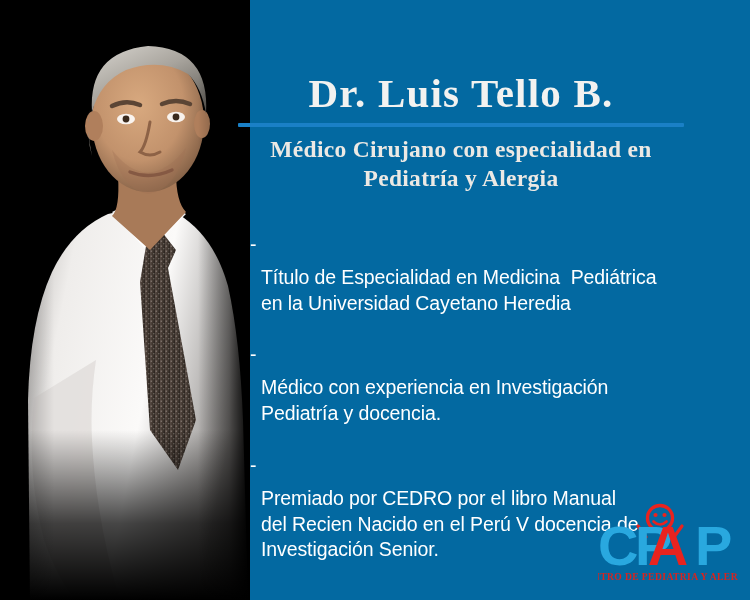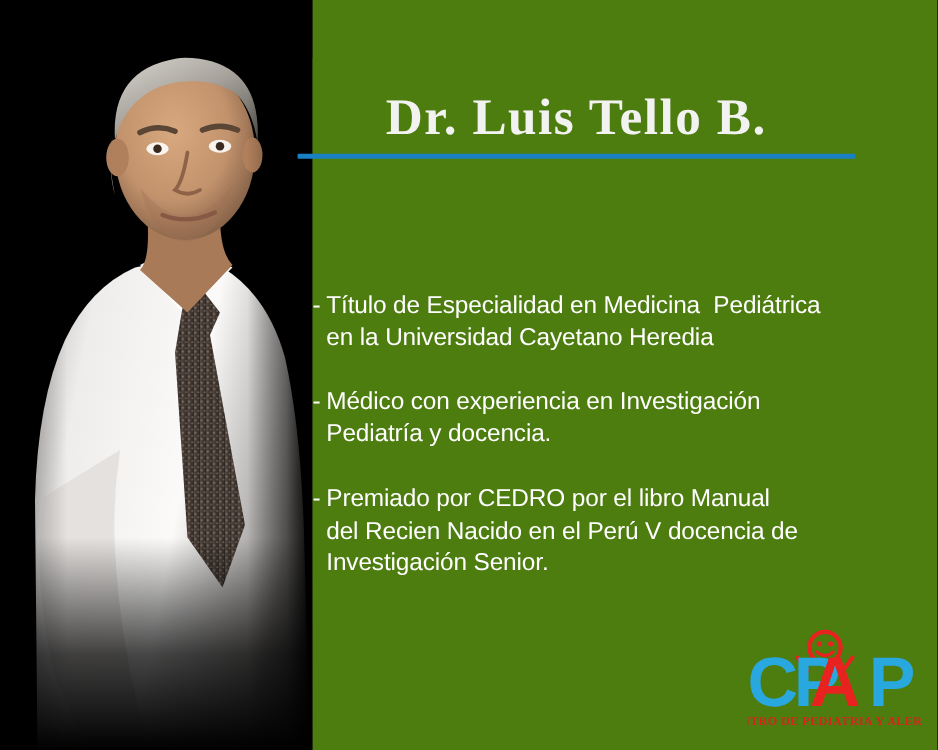--- a/index.html
+++ b/index.html
@@ -6,21 +6,21 @@
   * { margin:0; padding:0; box-sizing:border-box; }
 
   html, body {
     width:750px; height:600px;
     background:#000; overflow:hidden;
   }
 
   .card {
     position:relative;
     width:750px; height:600px;
-    background:#4d7c0f;
+    background:#0369a1;
     font-family:"Liberation Sans", sans-serif;
     padding-left:24px;
     -webkit-font-smoothing:antialiased;
   }
 
   
   .photo-wrap {
     position:absolute;
     left:0; top:0;
     width:250px; height:600px;
@@ -74,21 +74,21 @@
     font-size:19.5px;
     line-height:1.32;
     letter-spacing:-0.1px;
   }
   .bullet:last-child { margin-bottom:0; }
   .bullet-dash {
     flex:0 0 auto;
     width:11px;
     color:#ffffff;
   }
-  .bullet-text { flex:1 1 auto; white-space:pre-wrap; }
+  .bullet-text { flex:1 1 auto; white-space:pre-wrap;margin-top:33px; }
 
   
   .logo {
     position:absolute;
     left:598px; top:503px;
     width:140px; height:82px;
   }
   .logo-svg { display:block; }
 </style>
 </head>
@@ -185,20 +185,24 @@
       <rect x="0" y="430" width="250" height="170" fill="url(#fadeBottom)"></rect>
       <rect x="0" y="0" width="54" height="600" fill="url(#fadeLeft)"></rect>
       <rect x="198" y="0" width="52" height="600" fill="url(#fadeRight)"></rect>
       <rect x="0" y="0" width="250" height="46" fill="#000"></rect>
     </svg>
   </div>
 
   <div class="header">
     <div class="doctor-name">Dr. Luis Tello B.</div>
     <div class="rule"></div>
+    <div class="subtitle">
+      <div>Médico Cirujano con especialidad en</div>
+      <div>Pediatría y Alergia</div>
+    </div>
   </div>
 
   <div class="bullets">
 
     <div class="bullet">
       <span class="bullet-dash">-</span>
       <span class="bullet-text">Título de Especialidad en Medicina  Pediátrica
 en la Universidad Cayetano Heredia</span>
     </div>
 

